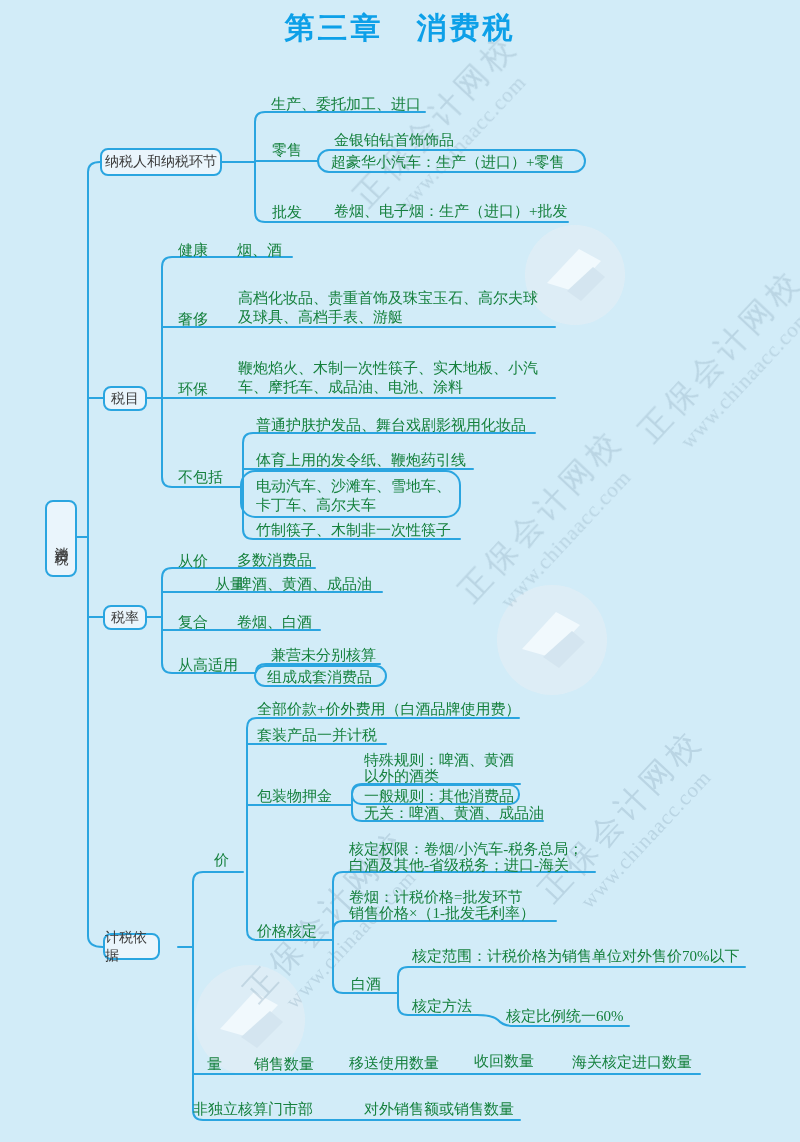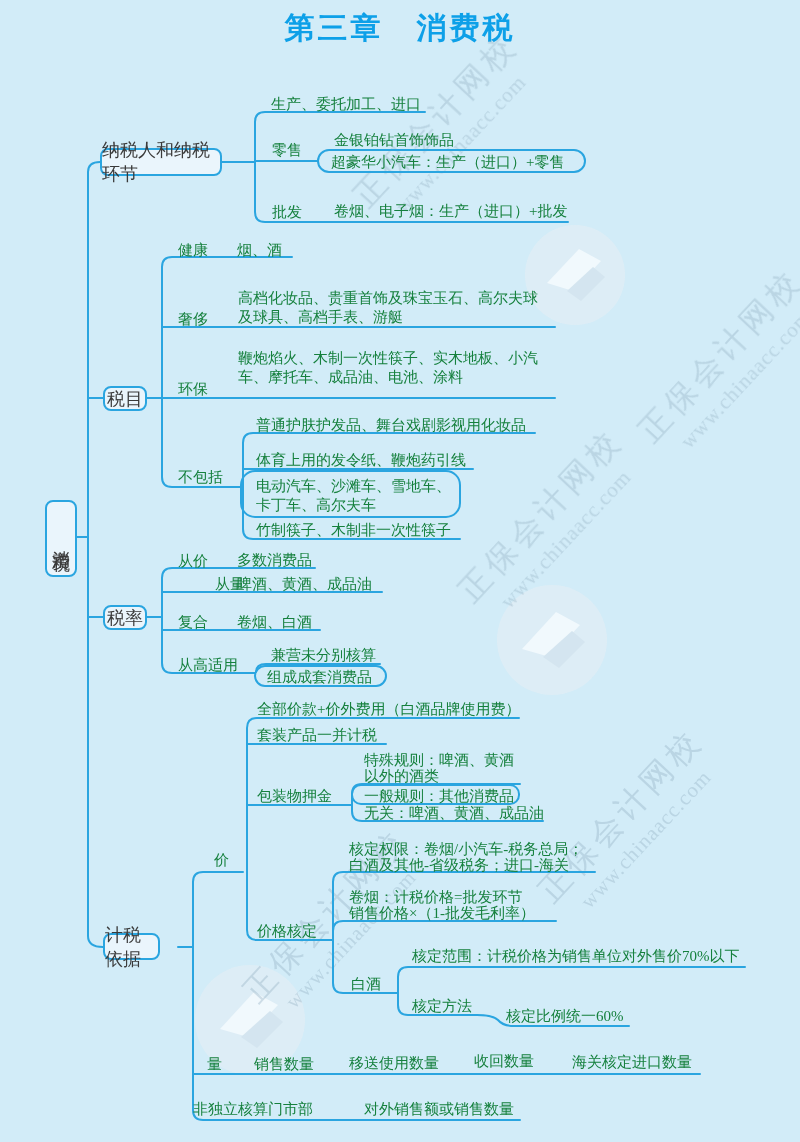--- a/index.html
+++ b/index.html
@@ -16,21 +16,21 @@
   .t{
     position:absolute;z-index:4;font-size:15px;line-height:19px;
     color:#15803d;white-space:nowrap;
   }
   .pre{white-space:pre-line;}
   .lh16{line-height:16px;}
   .box{
     position:absolute;z-index:4;box-sizing:border-box;
     border:2px solid #2aa5e0;border-radius:8px;background:#eaf5fc;
     display:flex;align-items:center;justify-content:center;
-    font-size:18px;color:#3a3a3a;
+    font-size:14px;color:#3a3a3a;
   }
   .box.vert{writing-mode:vertical-rl;letter-spacing:2px;}
   .wm{
     position:absolute;z-index:1;transform:rotate(-47deg);
     color:rgba(148,176,194,0.38);text-align:center;pointer-events:none;
   }
   .wm .b{display:block;font-size:32px;letter-spacing:5px;}
   .wm .u{display:block;font-size:21px;letter-spacing:1px;}
   .logo{position:absolute;z-index:0;pointer-events:none;}
 </style>
@@ -145,21 +145,21 @@
   <div class="t" style="left:331px;top:153px;">超豪华小汽车：生产（进口）+零售</div>
   <div class="t" style="left:272px;top:203px;">批发</div>
   <div class="t" style="left:334px;top:202px;">卷烟、电子烟：生产（进口）+批发</div>
 
   <div class="t" style="left:178px;top:241px;">健康</div>
   <div class="t" style="left:237px;top:241px;">烟、酒</div>
   <div class="t" style="left:178px;top:310px;">奢侈</div>
   <div class="t pre" style="left:238px;top:289px;">高档化妆品、贵重首饰及珠宝玉石、高尔夫球
 及球具、高档手表、游艇</div>
   <div class="t" style="left:178px;top:380px;">环保</div>
-  <div class="t pre" style="left:238px;top:349px;">鞭炮焰火、木制一次性筷子、实木地板、小汽
+  <div class="t pre" style="left:238px;top:359px;">鞭炮焰火、木制一次性筷子、实木地板、小汽
 车、摩托车、成品油、电池、涂料</div>
   <div class="t" style="left:178px;top:468px;">不包括</div>
   <div class="t" style="left:256px;top:416px;">普通护肤护发品、舞台戏剧影视用化妆品</div>
   <div class="t" style="left:256px;top:451px;">体育上用的发令纸、鞭炮药引线</div>
   <div class="t pre" style="left:256px;top:477px;">电动汽车、沙滩车、雪地车、
 卡丁车、高尔夫车</div>
   <div class="t" style="left:256px;top:521px;">竹制筷子、木制非一次性筷子</div>
 
   <div class="t" style="left:178px;top:552px;">从价</div>
   <div class="t" style="left:237px;top:551px;">多数消费品</div>

